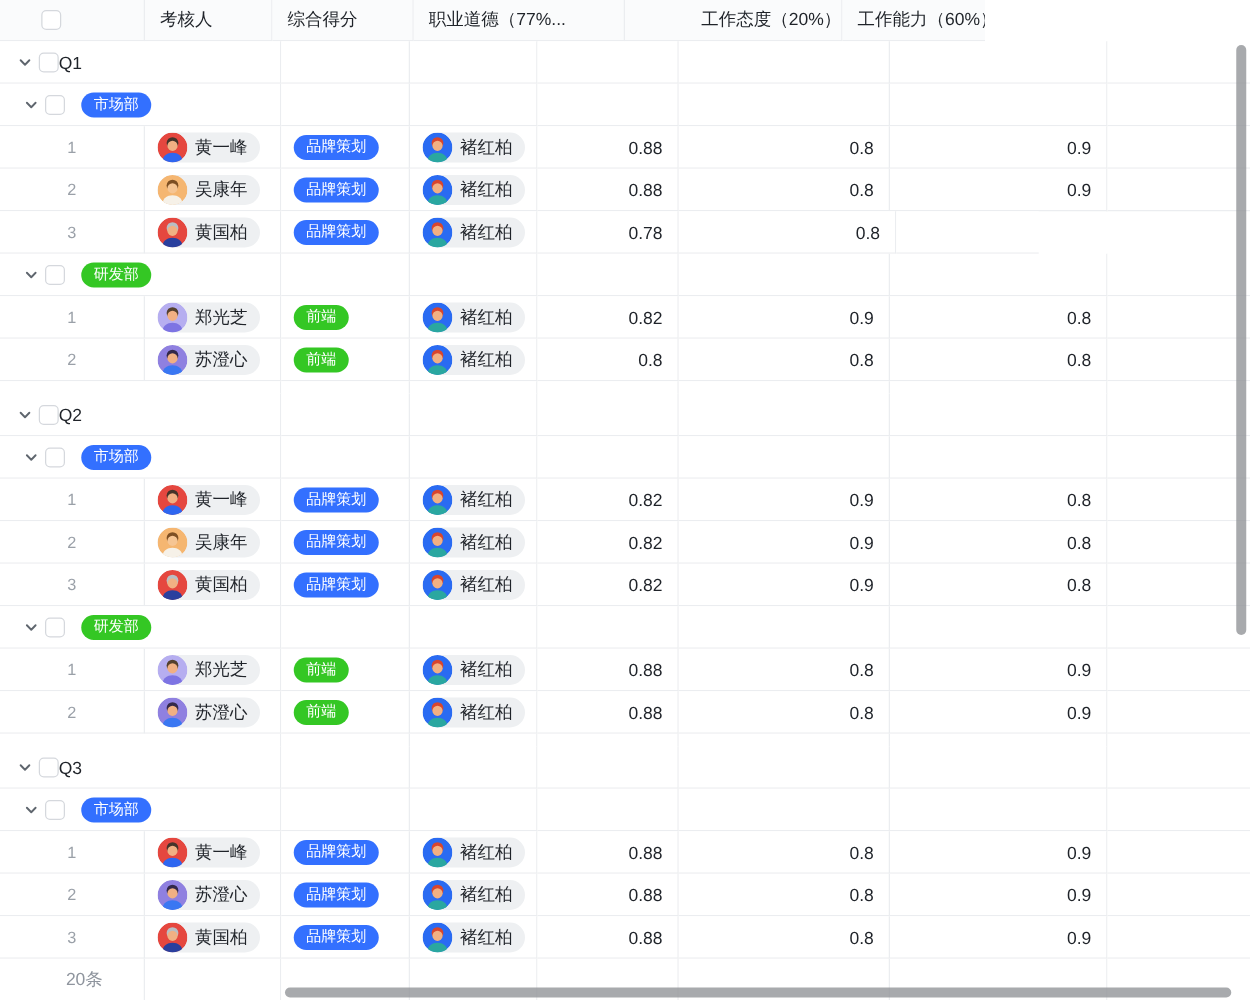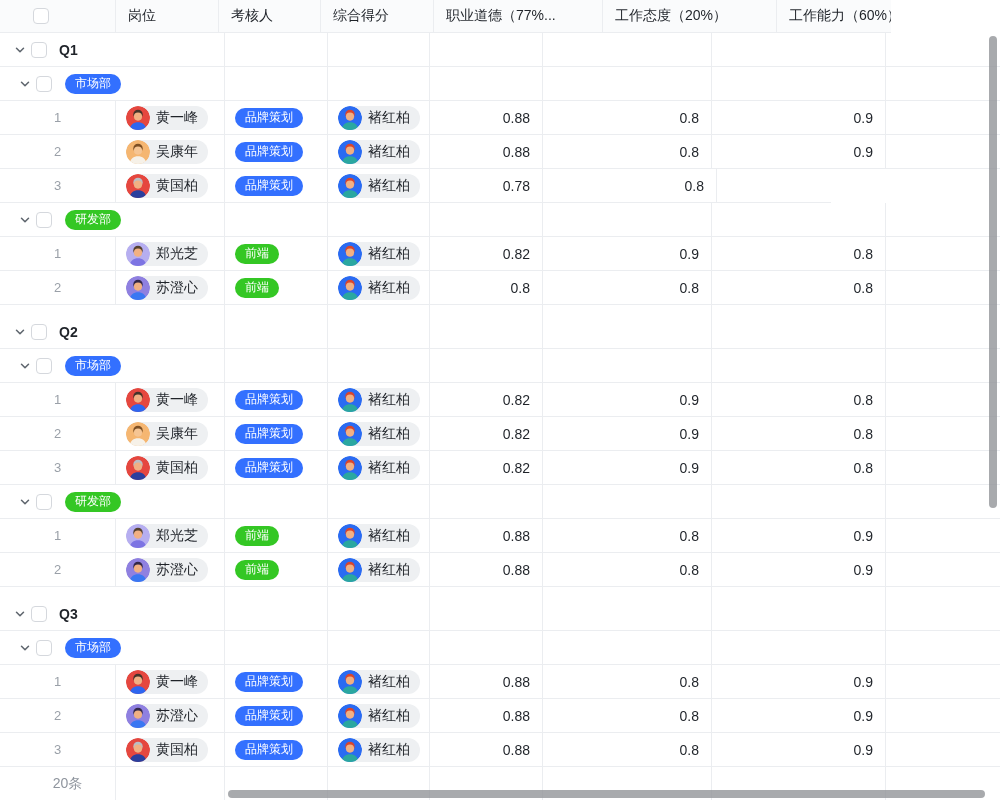--- a/index.html
+++ b/index.html
@@ -20,21 +20,21 @@
   .hdr .label-cell{padding-left:12px;white-space:nowrap;}
   .hdr .check-cell{padding-left:30px;}
   .merged{width:225px;}
   .group-first{padding-left:12px;}
   .dept-first{padding-left:17px;}
   .chev{display:inline-flex;align-items:center;justify-content:center;width:16px;height:16px;cursor:pointer;flex:none;}
   .cb{
     width:14px;height:14px;border:1px solid #d5d8dd;border-radius:4px;background:#fff;
     flex:none;margin-left:3px;cursor:pointer;
   }
-  .qlabel{margin-left:12px;font-size:14px;font-weight:700;color:#1f2329;}
+  .qlabel{margin-left:0;font-size:14px;font-weight:400;color:#1f2329;}
   .badge{
     display:inline-flex;align-items:center;height:20px;border-radius:10px;
     padding:0 10px;font-size:12px;color:#fff;white-space:nowrap;flex:none;font-weight:500;
   }
   .dept-badge{margin-left:13px;}
   .idx{justify-content:center;}
   .rownum{font-size:13px;color:#9aa0a8;}
   .chip-cell{padding-left:10px;}
   .pill{
     display:inline-flex;align-items:center;background:#eef0f2;border-radius:12px;height:24px;
@@ -53,33 +53,30 @@
   }
 </style>
 </head>
 <body>
 
 <div class="app" id="app">
     <div class="row r33 hdr">
       <div class="cell c0 check-cell" style="width: 116px;">
         <span class="cb"></span>
       </div>
-      <div class="cell c2 label-cell" style="width: 103px;">
-        <span>岗位</span>
-      </div>
       <div class="cell c3 label-cell" style="width: 102px;">
         <span>考核人</span>
       </div>
       <div class="cell c4 label-cell" style="width: 113px;">
         <span>综合得分</span>
       </div>
       <div class="cell c5 label-cell" style="width: 169px;">
         <span>职业道德（77%...</span>
       </div>
-      <div class="cell c6 label-cell" style="width: 174px;">
+      <div class="cell c6 label-cell" style="width: 174px; justify-content: flex-end;">
         <span>工作态度（20%）</span>
       </div>
       <div class="cell c7 label-cell lastcol" style="width: 114px;">
         <span>工作能力（60%）</span>
       </div>
     </div>
     <div class="row r34">
       <div class="cell merged group-first">
         <span class="chev">
           <svg width="12" height="12" viewBox="0 0 12 12">

